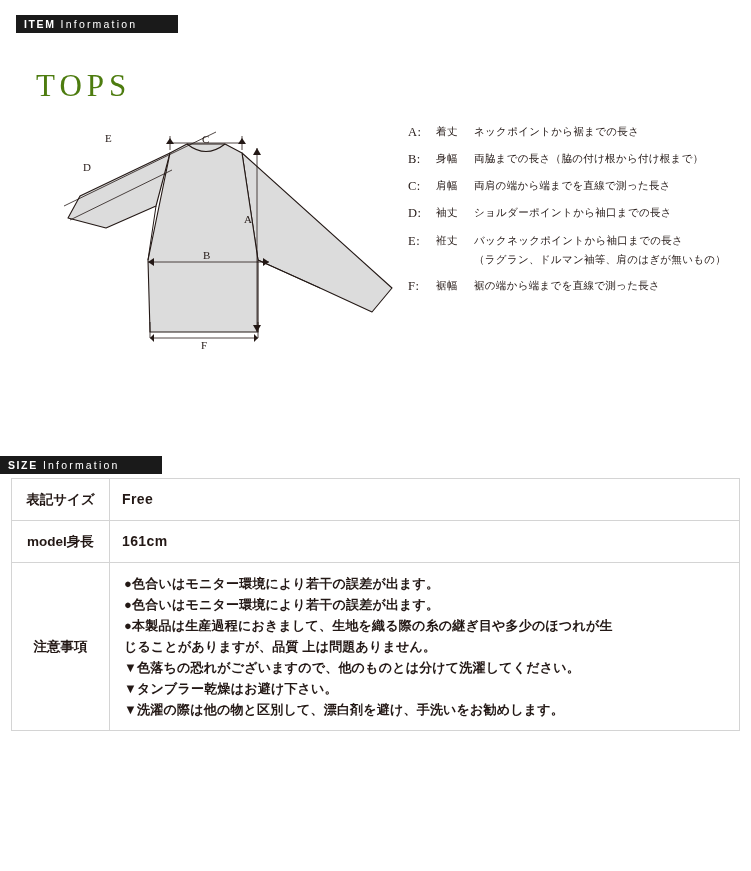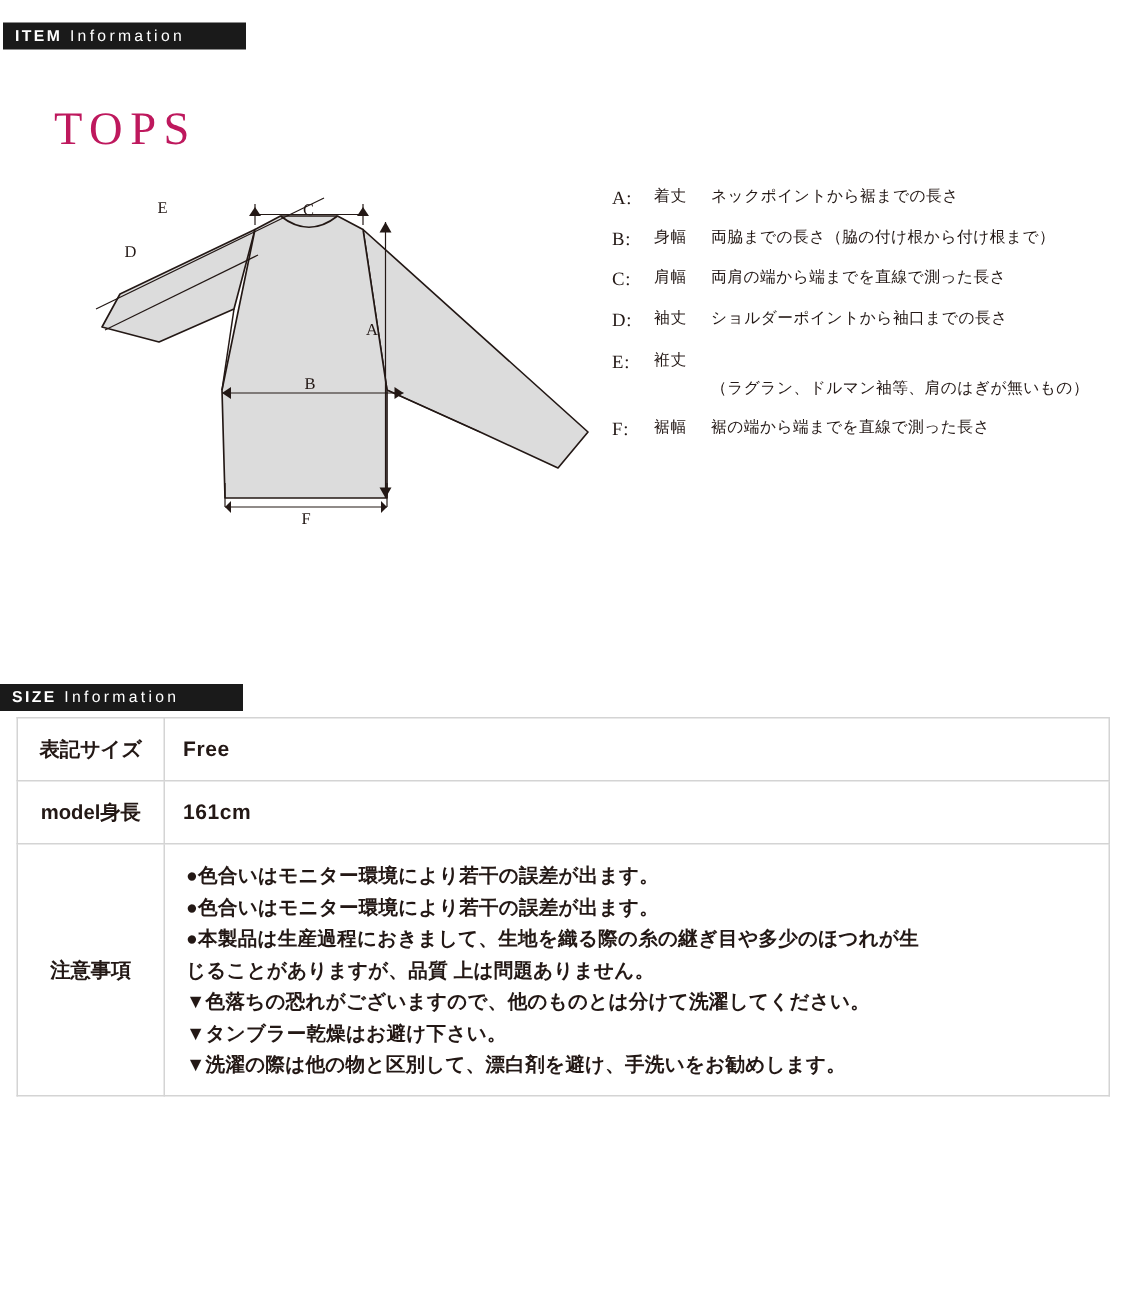--- a/index.html
+++ b/index.html
@@ -21,31 +21,31 @@
     background: #1a1a1a;
     color: #ffffff;
     height: 18px;
     line-height: 18px;
     padding: 0 10px 0 8px;
     font-size: 10.5px;
     letter-spacing: 2.2px;
     white-space: nowrap;
   }
   .ribbon .bold { font-weight: bold; letter-spacing: 1.6px; }
-  #ribbon-item { left: 2px; top: 15px; width: 162px; }
+  #ribbon-item { left: 16px; top: 15px; width: 162px; }
   #ribbon-size { left: 0; top: 456px; width: 162px; }
 
   
   #tops-title {
     position: absolute;
     left: 36px; top: 68px;
     font-size: 31px;
     letter-spacing: 5px;
     font-weight: 300;
-    color: #be185d;
+    color: #4d7c0f;
     font-family: "Liberation Serif", serif;
   }
 
   
   #diagram {
     position: absolute;
     left: 20px; top: 110px;
     width: 390px; height: 240px;
   }
 
@@ -203,20 +203,21 @@
     <span class="legend-desc">両肩の端から端までを直線で測った長さ</span>
   </div>
   <div class="legend-row">
     <span class="legend-key">D:</span>
     <span class="legend-term">袖丈</span>
     <span class="legend-desc">ショルダーポイントから袖口までの長さ</span>
   </div>
   <div class="legend-row">
     <span class="legend-key">E:</span>
     <span class="legend-term">袵丈</span>
+    <span class="legend-desc">バックネックポイントから袖口までの長さ</span>
   </div>
   <div class="legend-row cont">
     <span class="legend-key">X</span>
     <span class="legend-term">X</span>
     <span class="legend-desc">（ラグラン、ドルマン袖等、肩のはぎが無いもの）</span>
   </div>
   <div class="legend-row">
     <span class="legend-key">F:</span>
     <span class="legend-term">裾幅</span>
     <span class="legend-desc">裾の端から端までを直線で測った長さ</span>

